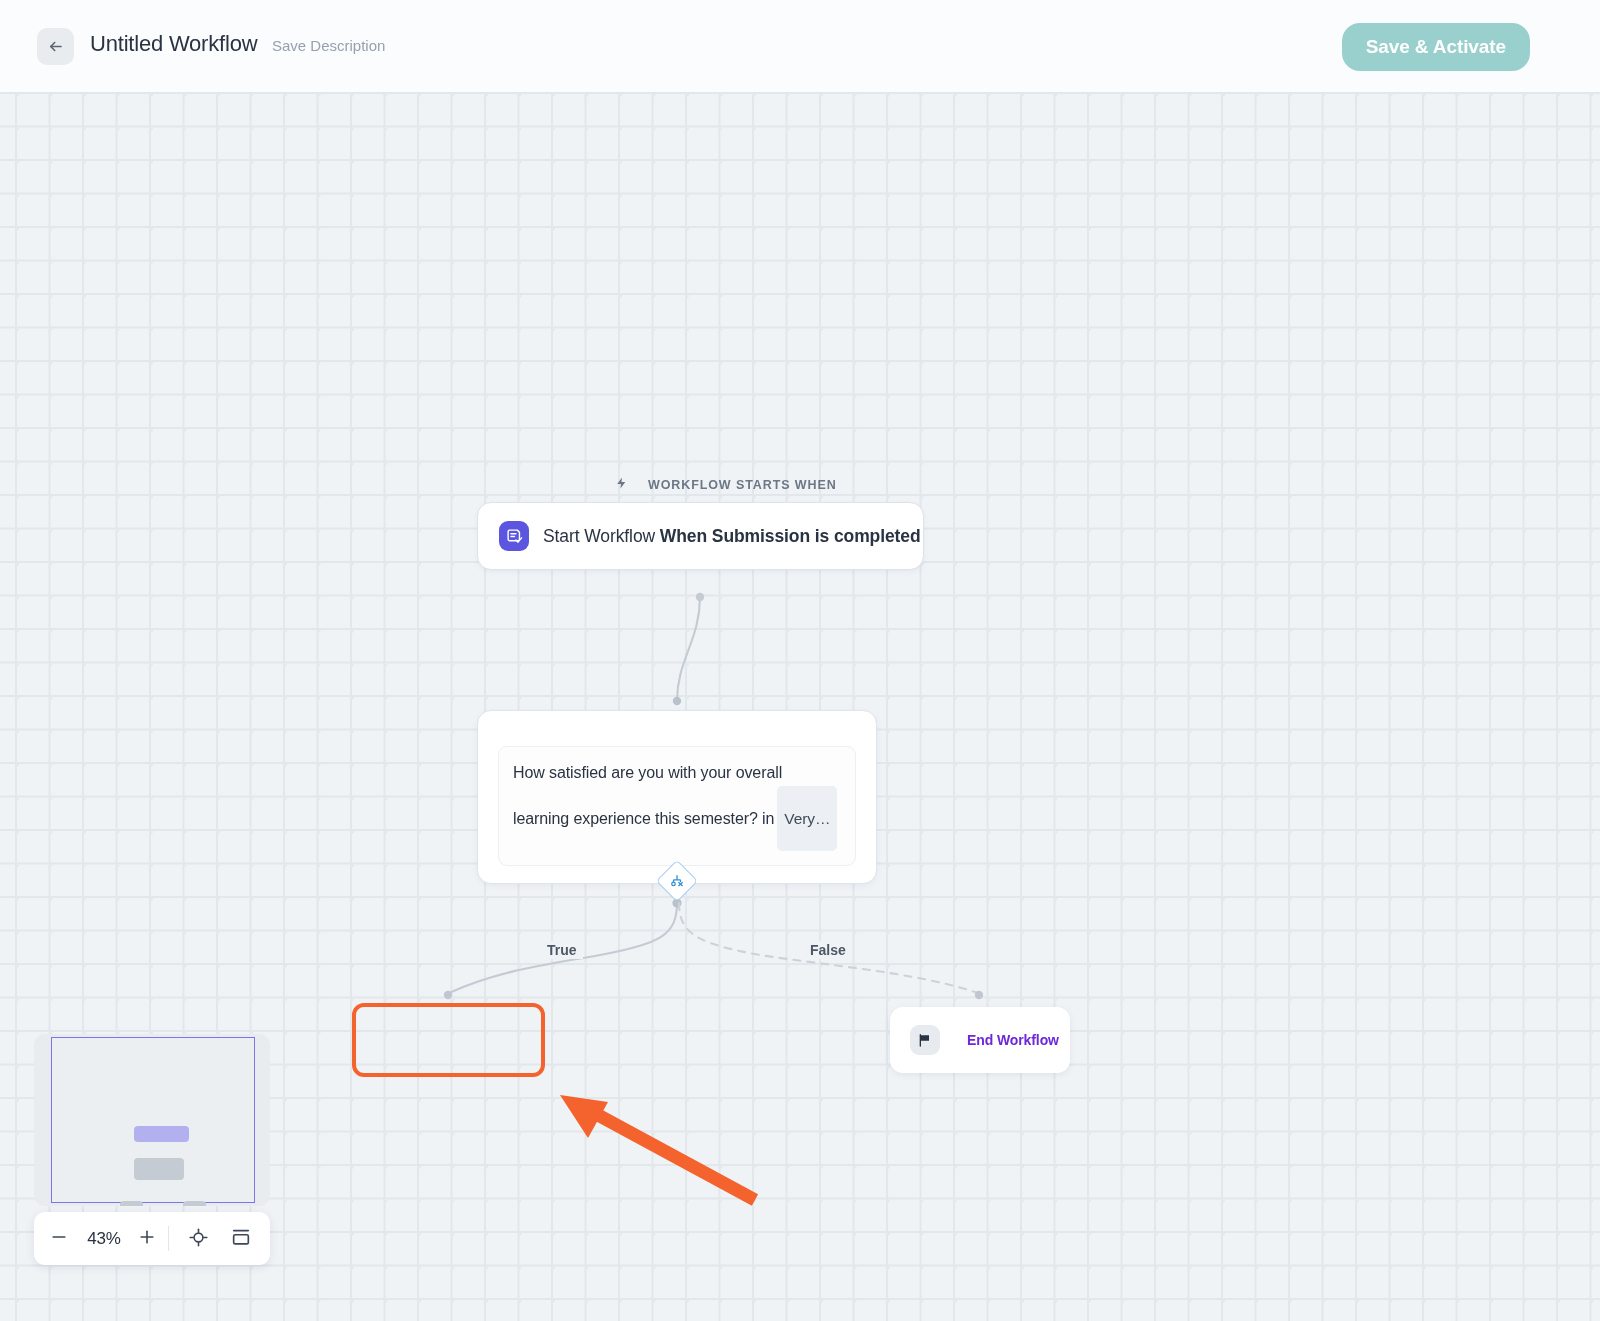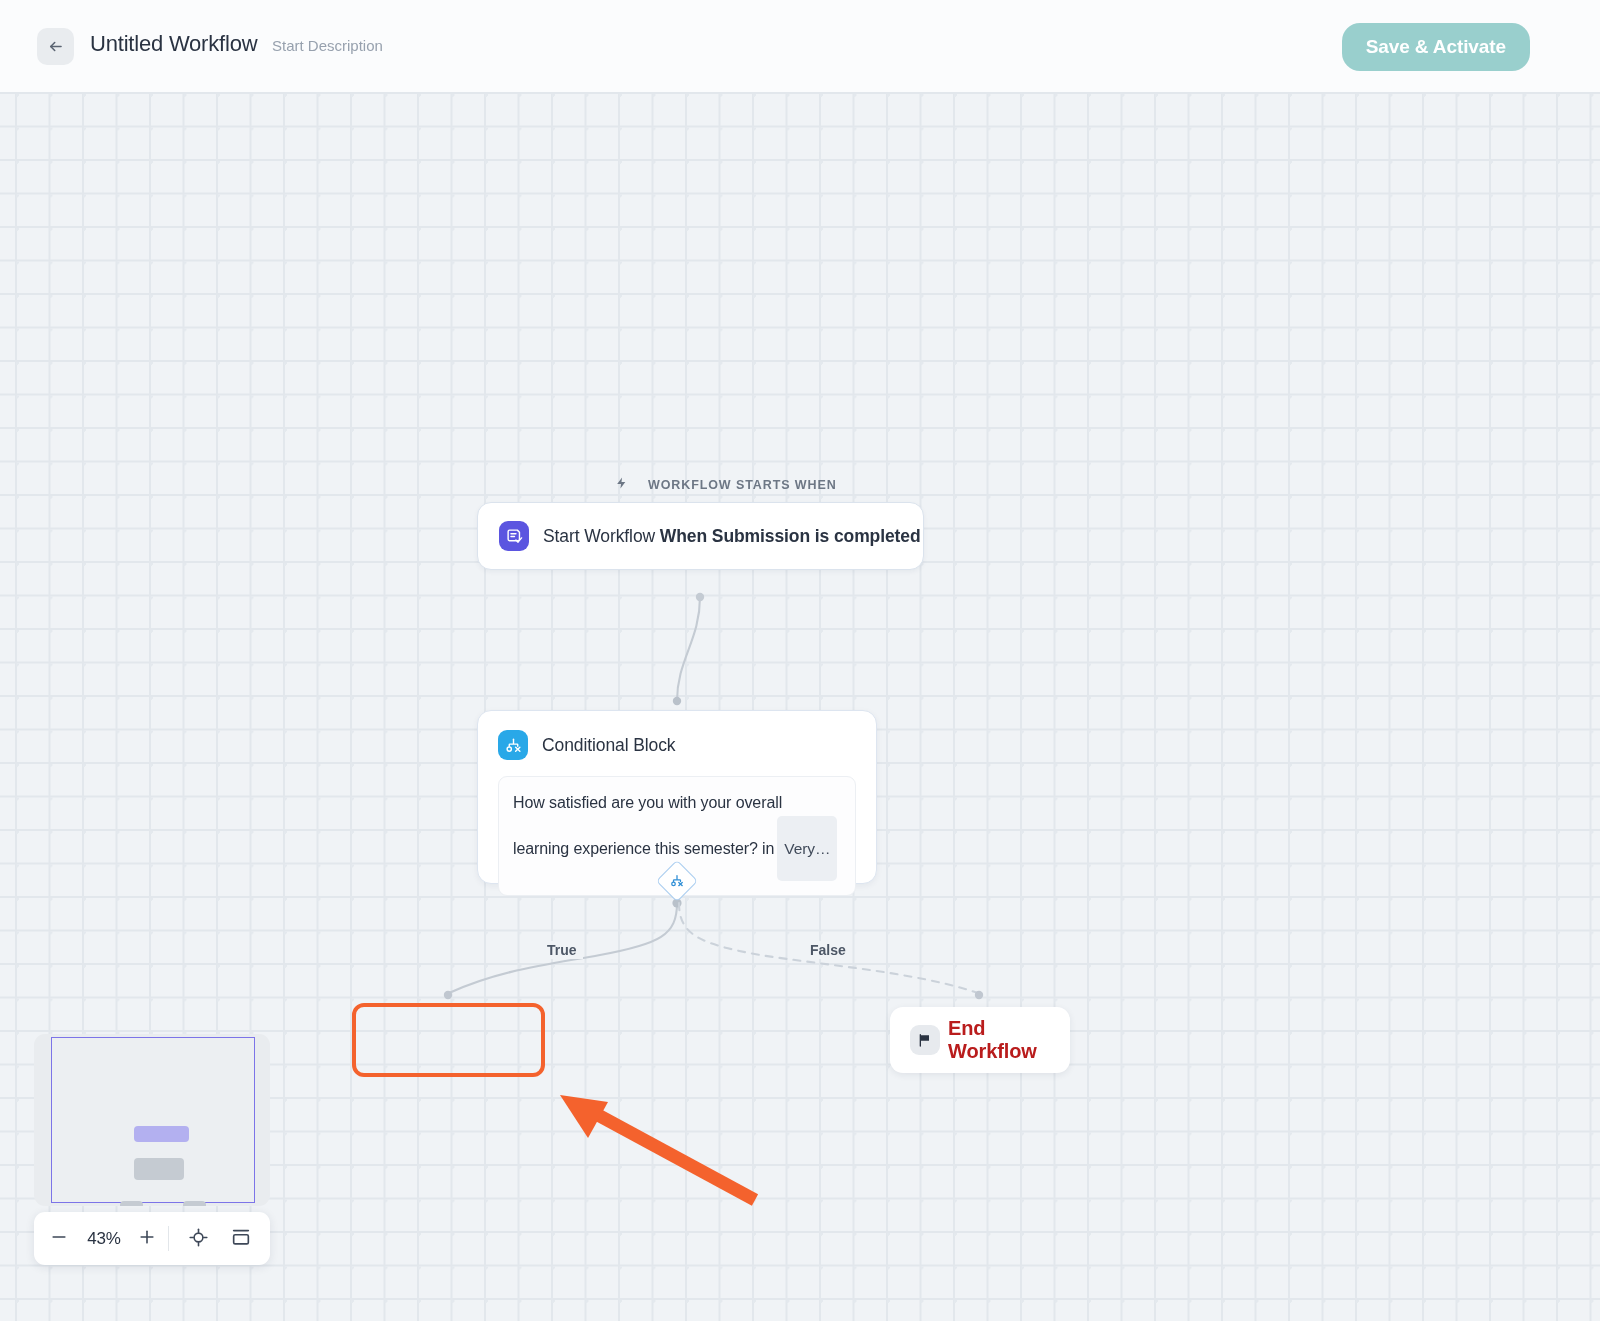--- a/index.html
+++ b/index.html
@@ -244,24 +244,24 @@
   #end-node {
     left: 890px; top: 1007px;
     width: 180px; height: 66px;
     border-radius: 13px;
     box-shadow: 0 2px 7px rgba(25,40,70,.08);
     display: flex; align-items: center;
     padding-left: 20px;
     cursor: pointer;
   }
   #end-text {
-    margin-left: 8px;
-    font-size: 20px;
+    margin-left: 27px;
+    font-size: 14px;
     font-weight: 600;
-    color: #b91c1c;
+    color: #6d28d9;
     letter-spacing: -0.1px;
   }
 
   
   #pointer-arrow {
     position: absolute;
     left: 540px; top: 1060px;
     z-index: 60;
     pointer-events: none;
   }
@@ -334,21 +334,21 @@
     <button id="back-btn">
       <span>
         <svg width="19" height="19" viewBox="0 0 24 24" fill="none" stroke="#5b6472" stroke-width="2" stroke-linecap="round" stroke-linejoin="round">
           <line x1="19" y1="12" x2="6" y2="12"></line>
           <polyline points="11 7 6 12 11 17"></polyline>
         </svg>
       </span>
     </button>
 
     <div id="wf-title">Untitled Workflow</div>
-    <div id="wf-desc">Start Description</div>
+    <div id="wf-desc">Save Description</div>
 
     <button id="save-btn">Save &amp; Activate</button>
   </div>
 
   <div id="flow">
 
     <svg id="edges">
 
       <path d="M700,597 C700,640 677,660 677,701" stroke="#c4cbd3" stroke-width="2.1" fill="none" stroke-linecap="round"></path>
       <circle cx="700" cy="597" r="4.2" fill="#c4cbd3"></circle>
@@ -379,32 +379,20 @@
           <line x1="7" y1="12" x2="12" y2="12"></line>
           <polyline points="14 17 17 20 22 14"></polyline>
         </svg>
       </span>
       <span id="start-text">
         <span>Start Workflow </span><b>When Submission is completed</b>
       </span>
     </div>
 
     <div class="node" id="cond-node">
-      <div id="cond-head">
-        <span class="node-icon icon-blue">
-          <svg width="17" height="17" viewBox="0 0 24 24" fill="none" stroke="#ffffff" stroke-width="2" stroke-linecap="round" stroke-linejoin="round">
-            <line x1="12" y1="3" x2="12" y2="9"></line>
-            <path d="M6 13v-2a1 1 0 0 1 1-1h10a1 1 0 0 1 1 1v2"></path>
-            <circle cx="6" cy="17" r="3"></circle>
-            <line x1="15" y1="14.5" x2="21" y2="20"></line>
-            <line x1="21" y1="14.5" x2="15" y2="20"></line>
-          </svg>
-        </span>
-        <span id="cond-title">Conditional Block</span>
-      </div>
       <div id="cond-box">
         <span>How satisfied are you with your overall learning experience this semester? in</span><span id="cond-chip">Very…</span>
       </div>
     </div>
 
     <div id="cond-diamond">
       <span>
         <svg width="14" height="14" viewBox="0 0 24 24" fill="none" stroke="#2f8fd6" stroke-width="2.2" stroke-linecap="round" stroke-linejoin="round">
           <line x1="12" y1="3" x2="12" y2="9"></line>
           <path d="M6 13v-2a1 1 0 0 1 1-1h10a1 1 0 0 1 1 1v2"></path>

